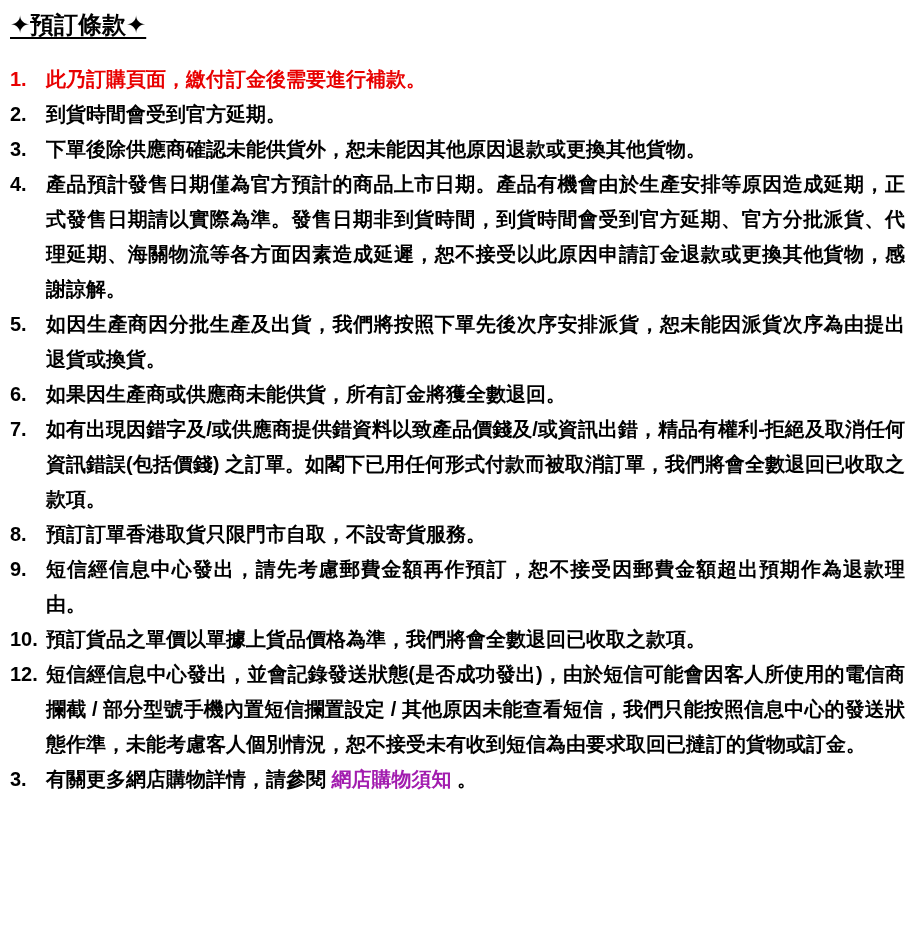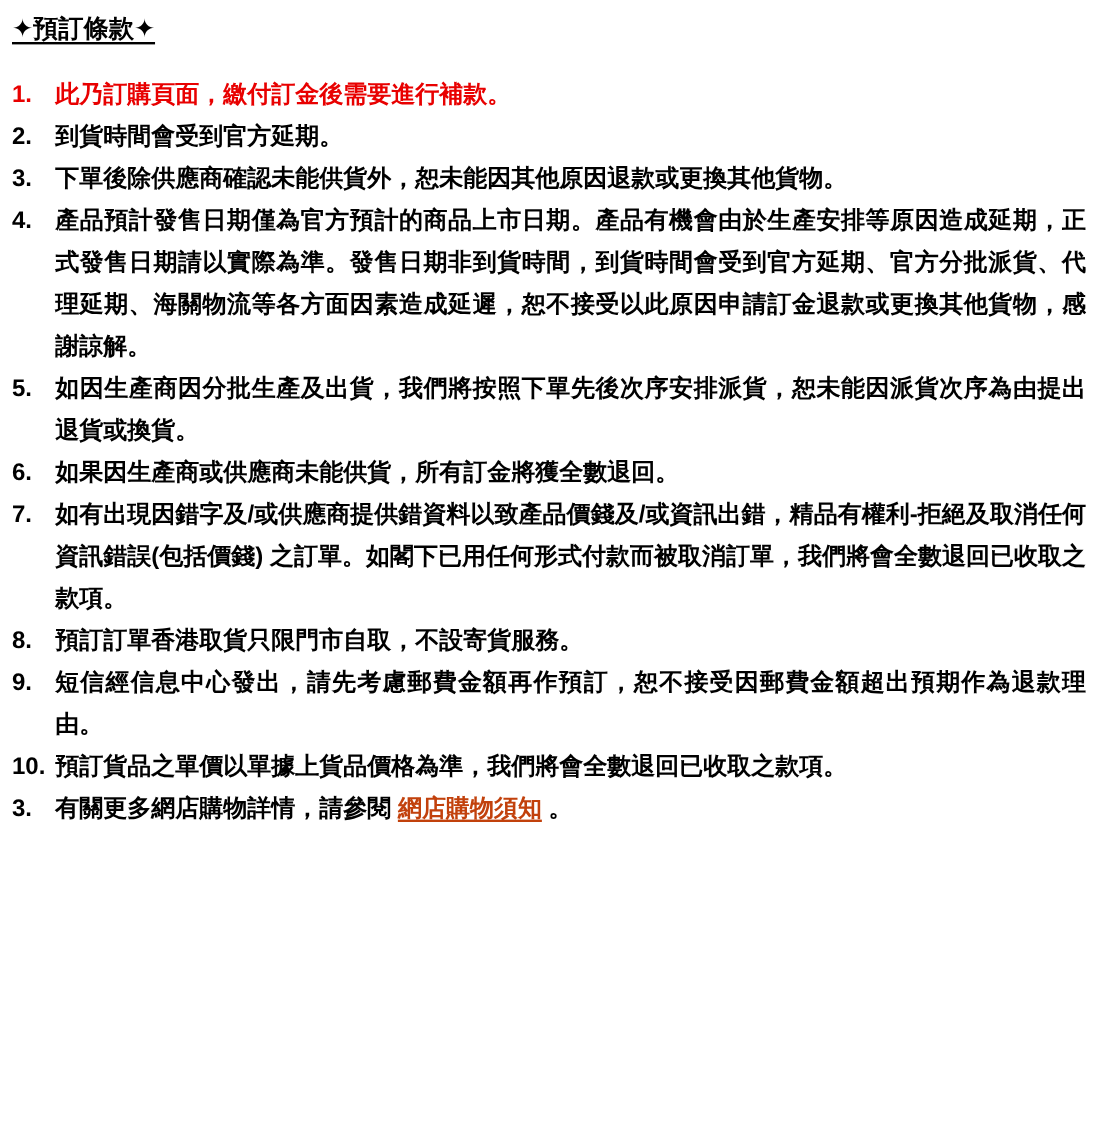--- a/index.html
+++ b/index.html
@@ -21,21 +21,21 @@
     color: #e80000;
     font-size: 21px;
     line-height: 28px;
     letter-spacing: 0.5px;
     text-decoration: underline;
     text-underline-offset: 4px;
     margin: 0 0 20px 0;
   }
   .section-heading {
     color: #000000;
-    font-size: 21px;
+    font-size: 24px;
     line-height: 26px;
     text-decoration: underline;
     text-underline-offset: 4px;
     margin: 0 0 24px 0;
   }
   .terms {
     margin: 0;
   }
   .term {
     display: flex;
@@ -52,22 +52,21 @@
     flex: 1;
     min-width: 0;
   }
   .term-red { color: #e80000; }
   .red-ul {
     color: #e80000;
     text-decoration: underline;
     text-underline-offset: 3px;
   }
   .link {
-    color: #c2410c;
-    text-decoration: underline;
+    color: #a21caf;
     text-underline-offset: 3px;
     cursor: pointer;
     margin-top: 44px;
   }
 </style>
 </head>
 <body>
 
 <div class="page">
 
@@ -120,20 +119,24 @@
       <span class="num">9.</span>
       <span class="txt">短信經信息中心發出，請先考慮郵費金額再作預訂，恕不接受因郵費金額超出預期作為退款理由。</span>
     </div>
 
     <div class="term">
       <span class="num">10.</span>
       <span class="txt">預訂貨品之單價以單據上貨品價格為準，我們將會全數退回已收取之款項。</span>
     </div>
 
 
+    <div class="term">
+      <span class="num">12.</span>
+      <span class="txt">短信經信息中心發出，並會記錄發送狀態(是否成功發出)，由於短信可能會因客人所使用的電信商攔截 / 部分型號手機內置短信攔置設定 / 其他原因未能查看短信，我們只能按照信息中心的發送狀態作準，未能考慮客人個別情況，恕不接受未有收到短信為由要求取回已撻訂的貨物或訂金。</span>
+    </div>
 
     <div class="term">
       <span class="num">3.</span>
       <span class="txt"><span>有關更多網店購物詳情，請參閱 </span><span class="link">網店購物須知</span><span> 。</span></span>
     </div>
 
   </div>
 </div>
 
 </body></html>

